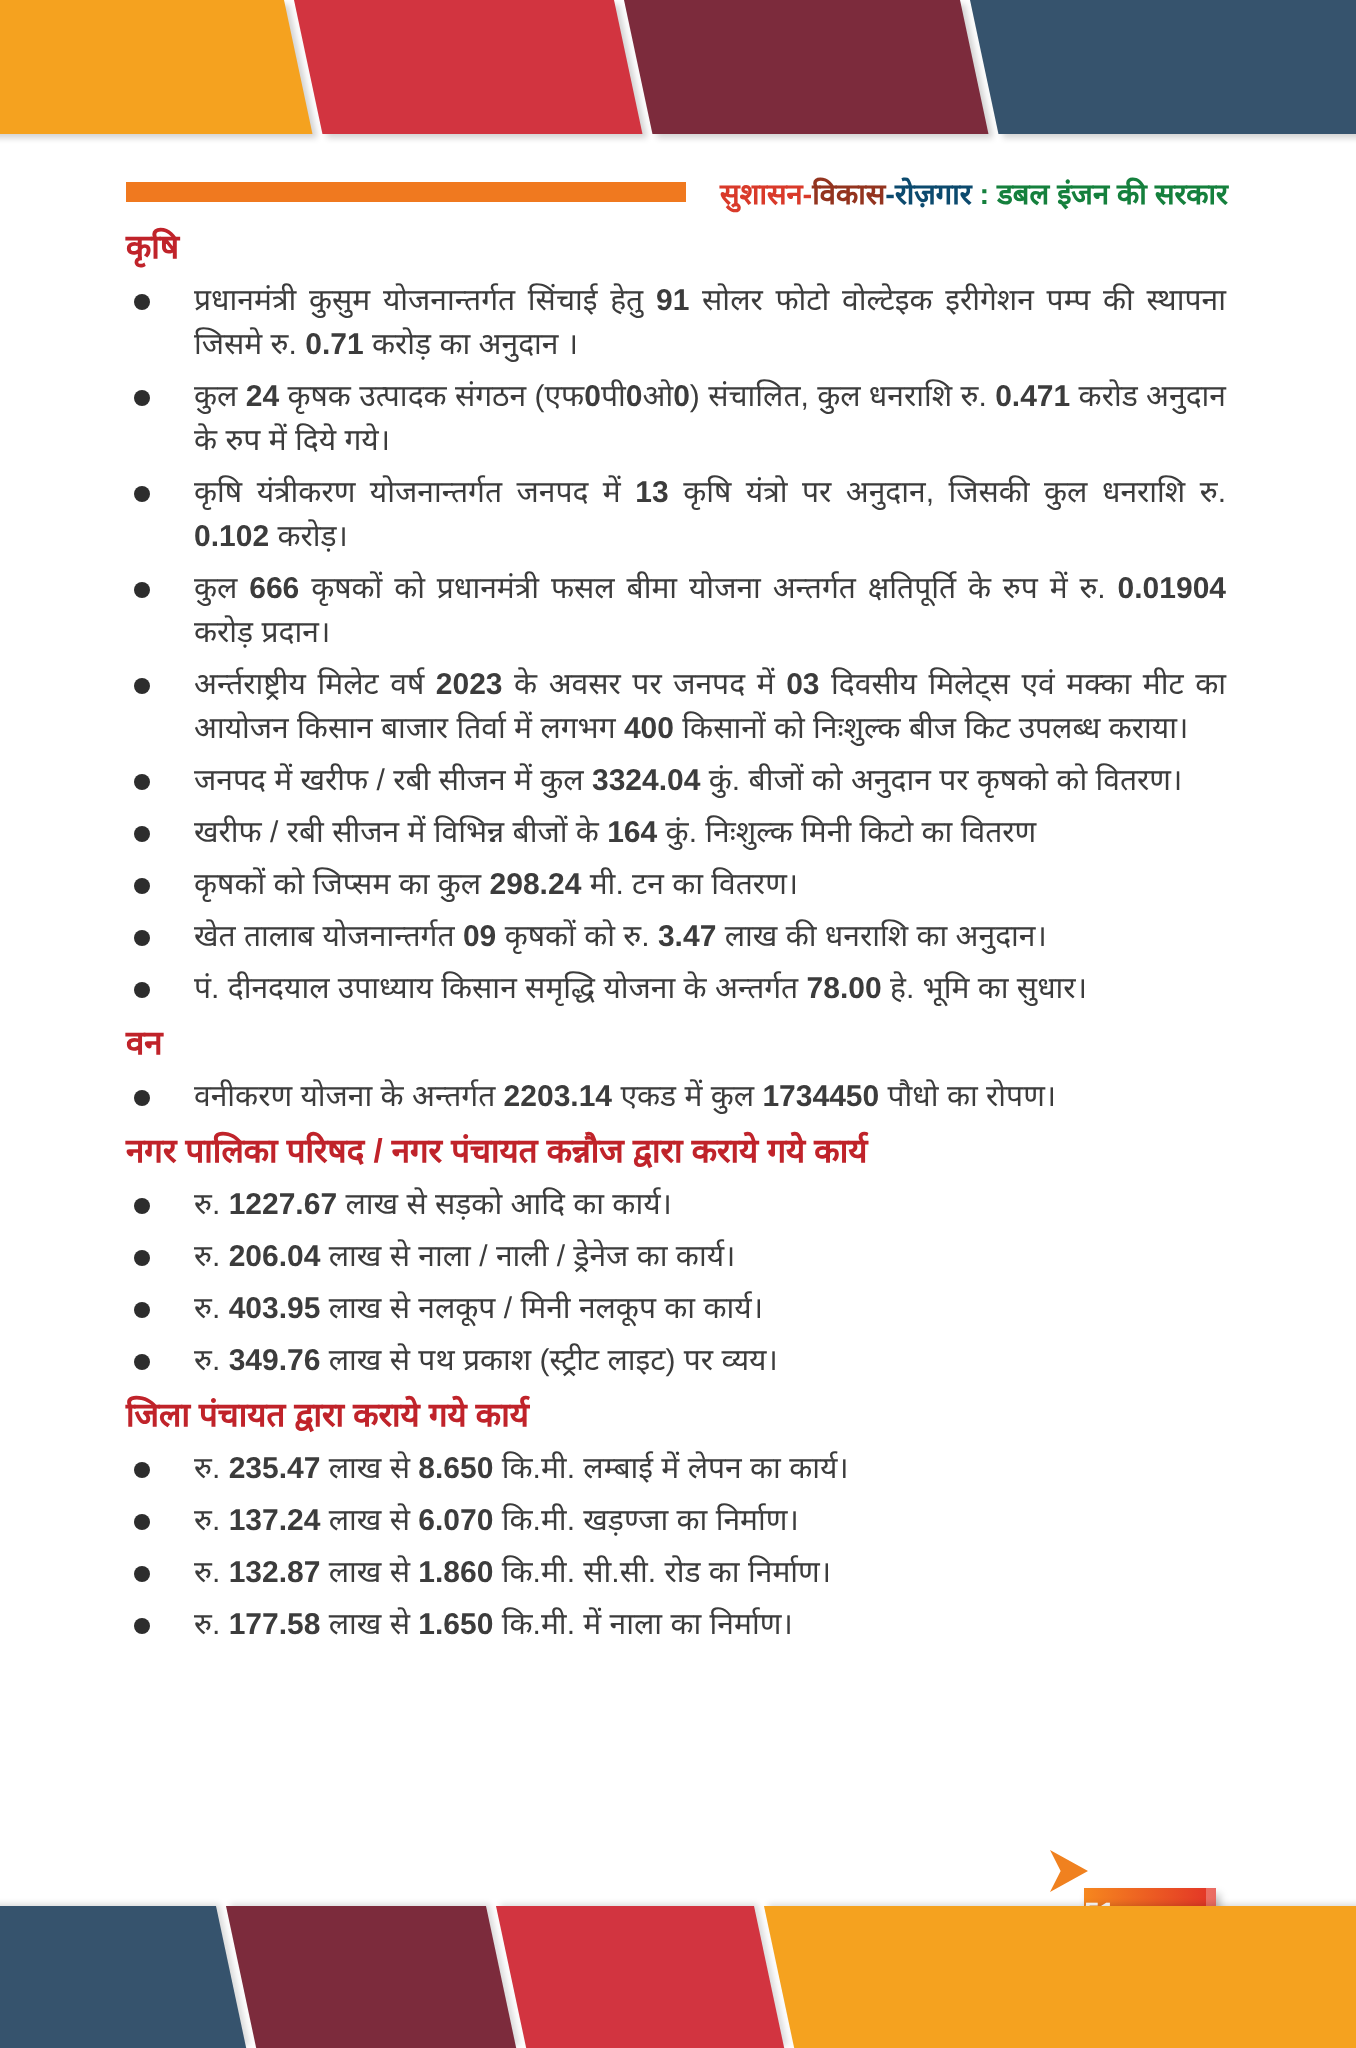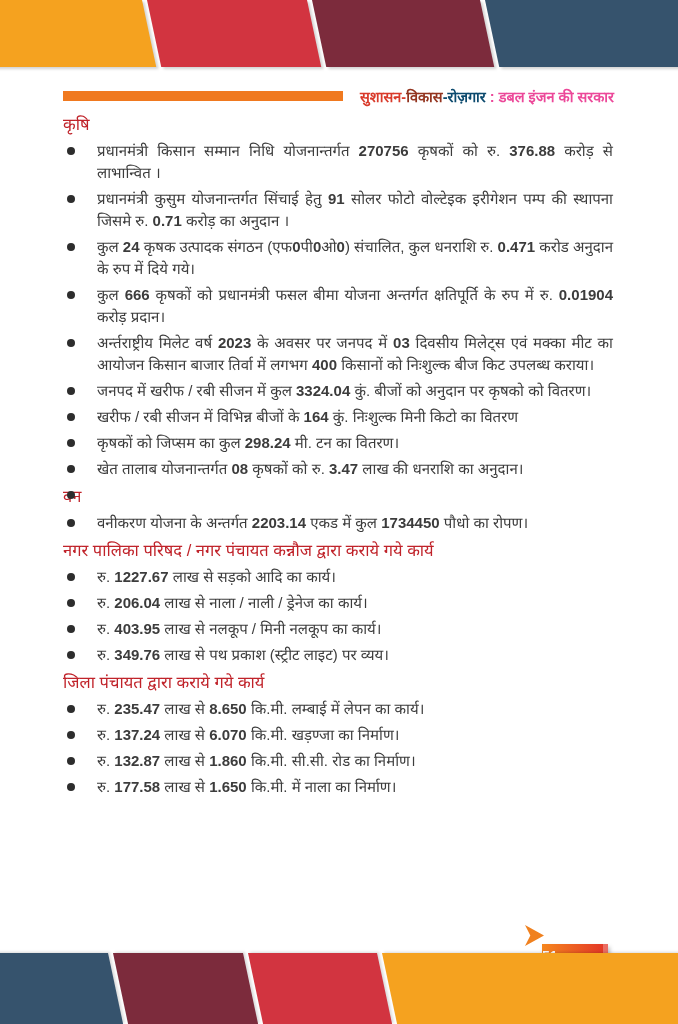--- a/index.html
+++ b/index.html
@@ -49,29 +49,29 @@
     width: 280px; height: 10px; background: #F0791F; flex: none;
   }
   .header-slogan {
     flex: 1; text-align: right;
     font-size: 14.5px; font-weight: bold; white-space: nowrap;
     letter-spacing: 0;
   }
   .hseg1 { color: #D93A2A; }
   .hseg2 { color: #93341F; text-align: right; }
   .hseg3 { color: #0c4a6e; }
-  .hseg4 { color: #ec4899; text-align: center; }
+  .hseg4 { color: #15803d; text-align: center; }
 
   
   .content {
     position: absolute; top: 110px; left: 63px; width: 550px;
     color: #3C3C3C;
   }
   .section-heading {
-    color: #C0232A; font-size: 16.5px; font-weight: normal;
+    color: #C0232A; font-size: 16.5px; font-weight: bold;
     line-height: 24px; margin: 2px 0 4px 0;
   }
   ul.bullets { list-style: none; margin: 0 0 2px 0; }
   ul.bullets li {
     position: relative;
     padding-left: 34px;
     margin: 0 0 4px 0;
     font-size: 15px; line-height: 22px;
     text-align: justify;
   }
@@ -118,30 +118,30 @@
     <div class="header-rule"></div>
     <div class="header-slogan">
       <span class="hseg1">सुशासन-</span><span class="hseg2">विकास</span><span class="hseg3">-रोज़गार</span><span class="hseg4"> : डबल इंजन की सरकार</span>
     </div>
   </div>
 
   <div class="content">
 
     <h2 class="section-heading">कृषि</h2>
     <ul class="bullets">
-      <li><span class="dot"></span><span class="btxt">प्रधानमंत्री किसान सम्मान निधि योजनान्तर्गत <span class="num">270756</span> कृषकों को रु. <span class="num">376.88</span> करोड़ से लाभान्वित ।</span></li>
       <li><span class="dot"></span><span class="btxt">प्रधानमंत्री कुसुम योजनान्तर्गत सिंचाई हेतु <span class="num">91</span> सोलर फोटो वोल्टेइक इरीगेशन पम्प की स्थापना जिसमे रु. <span class="num">0.71</span> करोड़ का अनुदान ।</span></li>
       <li><span class="dot"></span><span class="btxt">कुल <span class="num">24</span> कृषक उत्पादक संगठन (एफ<span class="num">0</span>पी<span class="num">0</span>ओ<span class="num">0</span>) संचालित, कुल धनराशि रु. <span class="num">0.471</span> करोड अनुदान के रुप में दिये गये।</span></li>
+      <li><span class="dot"></span><span class="btxt">कृषि यंत्रीकरण योजनान्तर्गत जनपद में <span class="num">13</span> कृषि यंत्रो पर अनुदान, जिसकी कुल धनराशि रु. <span class="num">0.102</span> करोड़।</span></li>
       <li><span class="dot"></span><span class="btxt">कुल <span class="num">666</span> कृषकों को प्रधानमंत्री फसल बीमा योजना अन्तर्गत क्षतिपूर्ति के रुप में रु. <span class="num">0.01904</span> करोड़ प्रदान।</span></li>
       <li><span class="dot"></span><span class="btxt">अर्न्तराष्ट्रीय मिलेट वर्ष <span class="num">2023</span> के अवसर पर जनपद में <span class="num">03</span> दिवसीय मिलेट्स एवं मक्का मीट का आयोजन किसान बाजार तिर्वा में लगभग <span class="num">400</span> किसानों को निःशुल्क बीज किट उपलब्ध कराया।</span></li>
       <li><span class="dot"></span><span class="btxt">जनपद में खरीफ / रबी सीजन में कुल <span class="num">3324.04</span> कुं. बीजों को अनुदान पर कृषको को वितरण।</span></li>
       <li><span class="dot"></span><span class="btxt">खरीफ / रबी सीजन में विभिन्न बीजों के <span class="num">164</span> कुं. निःशुल्क मिनी किटो का वितरण</span></li>
       <li><span class="dot"></span><span class="btxt">कृषकों को जिप्सम का कुल <span class="num">298.24</span> मी. टन का वितरण।</span></li>
-      <li><span class="dot"></span><span class="btxt">खेत तालाब योजनान्तर्गत <span class="num">08</span> कृषकों को रु. <span class="num">3.47</span> लाख की धनराशि का अनुदान।</span></li>
-      <li><span class="dot"></span></li>
+      <li><span class="dot"></span><span class="btxt">खेत तालाब योजनान्तर्गत <span class="num">09</span> कृषकों को रु. <span class="num">3.47</span> लाख की धनराशि का अनुदान।</span></li>
+      <li><span class="dot"></span><span class="btxt">पं. दीनदयाल उपाध्याय किसान समृद्धि योजना के अन्तर्गत <span class="num">78.00</span> हे. भूमि का सुधार।</span></li>
     </ul>
 
     <h2 class="section-heading">वन</h2>
     <ul class="bullets">
       <li><span class="dot"></span><span class="btxt">वनीकरण योजना के अन्तर्गत <span class="num">2203.14</span> एकड में कुल <span class="num">1734450</span> पौधो का रोपण।</span></li>
     </ul>
 
     <h2 class="section-heading">नगर पालिका परिषद / नगर पंचायत कन्नौज द्वारा कराये गये कार्य</h2>
     <ul class="bullets">
       <li><span class="dot"></span><span class="btxt">रु. <span class="num">1227.67</span> लाख से सड़को आदि का कार्य।</span></li>

